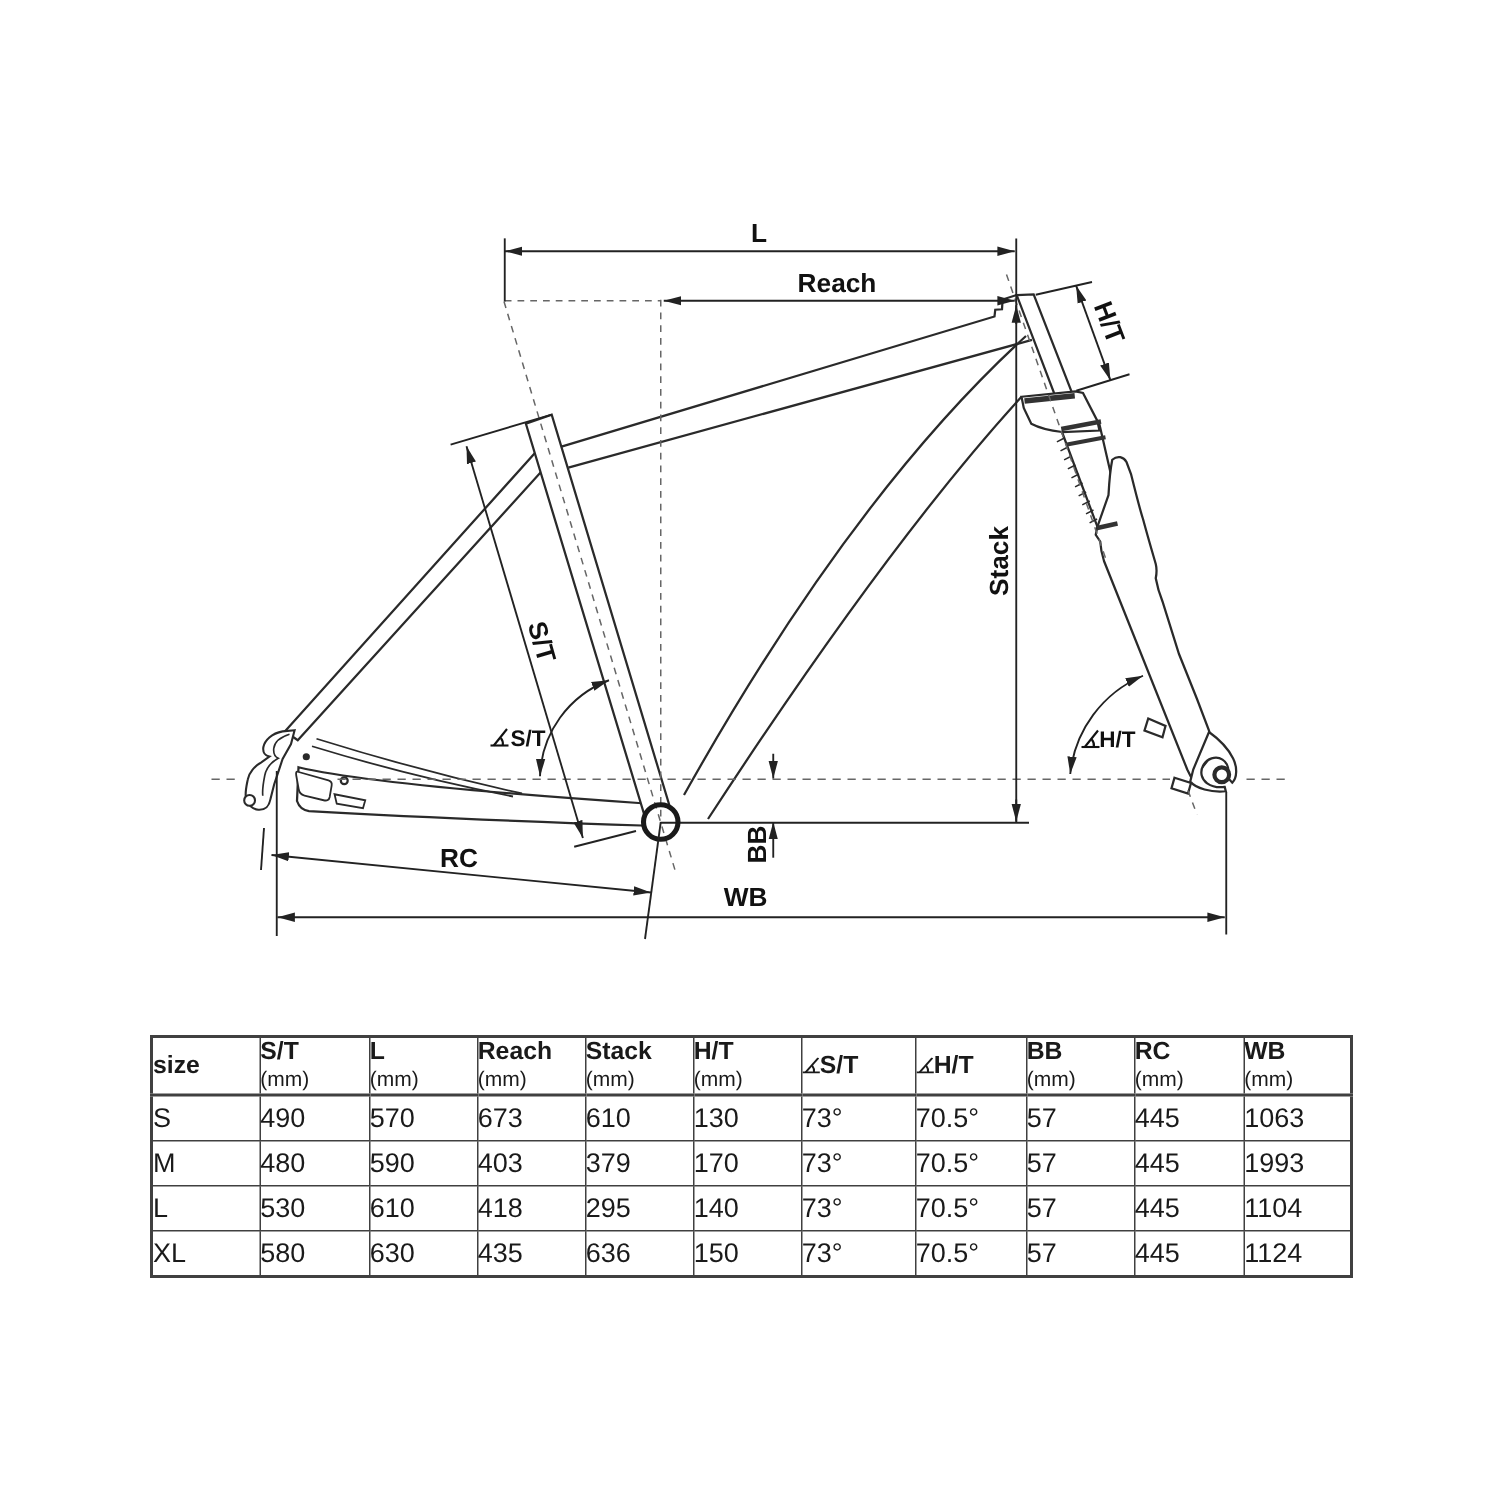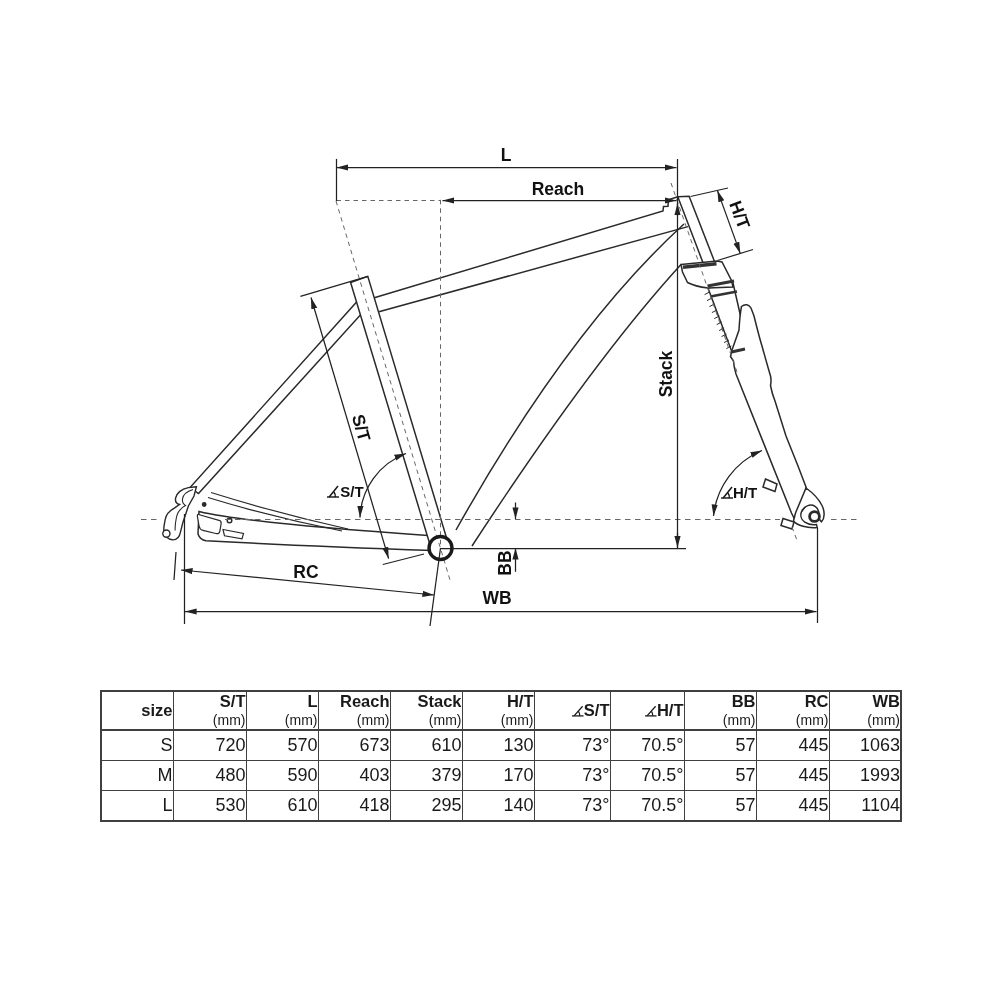--- a/index.html
+++ b/index.html
@@ -1,20 +1,20 @@
 <!DOCTYPE html>
 <html><head>
 <meta charset="utf-8">
 <style>
   html,body{margin:0;padding:0;background:#fff;width:1000px;height:1000px;overflow:hidden;}
   body{font-family:"Liberation Sans",sans-serif;}
   #diag{position:absolute;left:0;top:0;}
   #tblwrap{position:absolute;left:100px;top:690px;}
   table{border-collapse:collapse;table-layout:fixed;width:800px;}
-  td,th{border:1px solid #404040;text-align:right;vertical-align:middle;padding:0;color:#1a1a1a;}
+  td,th{border:1px solid #404040;text-align:left;vertical-align:middle;padding:0;color:#1a1a1a;}
   thead th{height:36px;font-size:16.5px;font-weight:bold;line-height:1.08;padding-top:1px;}
   thead th .mm{font-size:14px;font-weight:normal;}
   tbody td{height:29px;font-size:18px;font-weight:normal;}
   table{border:2px solid #404040;}
   thead th{border-bottom:2px solid #404040;}
 </style>
 </head>
 <body>
 <svg id="diag" width="1000" height="680" viewBox="0 0 1000 680" fill="none">
   <defs>
@@ -195,21 +195,21 @@
               </g>
             </svg>H/T</th>
    <th>BB<br><span class="mm">(mm)</span></th>
    <th>RC<br><span class="mm">(mm)</span></th>
    <th>WB<br><span class="mm">(mm)</span></th>
   </tr>
  </thead>
  <tbody>
   <tr>
           <td>S</td>
-          <td>720</td>
+          <td>490</td>
           <td>570</td>
           <td>673</td>
           <td>610</td>
           <td>130</td>
           <td>73°</td>
           <td>70.5°</td>
           <td>57</td>
           <td>445</td>
           <td>1063</td>
         </tr>
@@ -232,15 +232,28 @@
           <td>610</td>
           <td>418</td>
           <td>295</td>
           <td>140</td>
           <td>73°</td>
           <td>70.5°</td>
           <td>57</td>
           <td>445</td>
           <td>1104</td>
         </tr>
+  <tr>
+          <td>XL</td>
+          <td>580</td>
+          <td>630</td>
+          <td>435</td>
+          <td>636</td>
+          <td>150</td>
+          <td>73°</td>
+          <td>70.5°</td>
+          <td>57</td>
+          <td>445</td>
+          <td>1124</td>
+        </tr>
  </tbody>
 </table>
 </div>
 
 </body></html>

